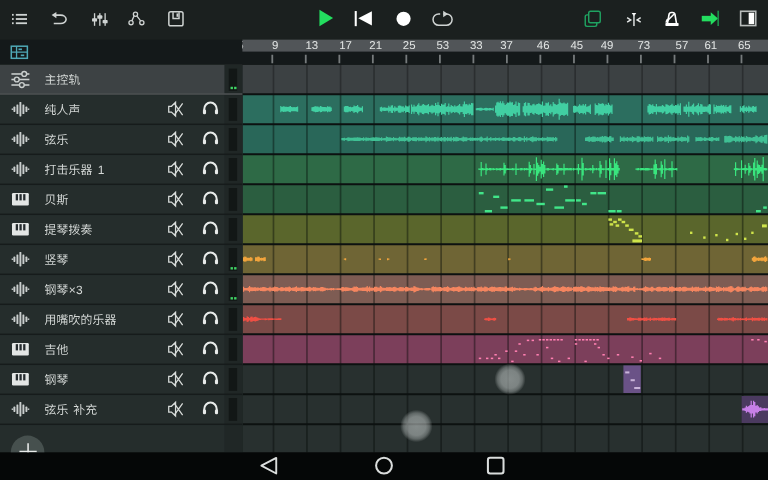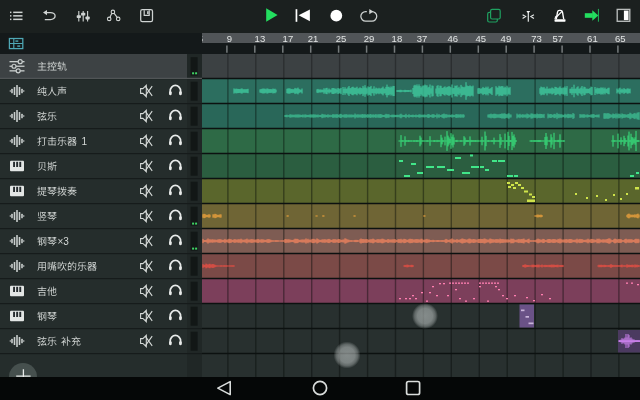--- a/index.html
+++ b/index.html
@@ -420,28 +420,28 @@
       <rect x="617.2" y="9.4" width="12.6" height="11.9" fill="none" stroke="#b9bdbc" stroke-width="1.35"></rect>
       <rect x="623.9" y="10.6" width="4.6" height="9.5" fill="#fff"></rect>
     </svg>
 <div style="position:absolute;left:202px;top:32.6px;width:438px;height:10.9px;background:#515558;overflow:hidden;font:9.5px 'Liberation Sans',sans-serif;color:#e3e6e5">
       <div style="position:absolute;left:-202px;top:0.6px;width:640px;height:10px">
         <div style="position:absolute;left:221.3px;top:0;width:16px;text-align:center">9</div>
         <div style="position:absolute;left:249.2px;top:0;width:16px;text-align:right">13</div>
         <div style="position:absolute;left:277.2px;top:0;width:16px;text-align:right">17</div>
         <div style="position:absolute;left:305.1px;top:0;width:16px;text-align:center">21</div>
         <div style="position:absolute;left:333.0px;top:0;width:16px;text-align:center">25</div>
-        <div style="position:absolute;left:361.0px;top:0;width:16px;text-align:center">29</div>
-        <div style="position:absolute;left:388.9px;top:0;width:16px;text-align:center">18</div>
+        <div style="position:absolute;left:361.0px;top:0;width:16px;text-align:center">53</div>
+        <div style="position:absolute;left:388.9px;top:0;width:16px;text-align:center">33</div>
         <div style="position:absolute;left:416.8px;top:0;width:16px;text-align:left">37</div>
         <div style="position:absolute;left:444.7px;top:0;width:16px;text-align:center">46</div>
         <div style="position:absolute;left:472.7px;top:0;width:16px;text-align:center">45</div>
         <div style="position:absolute;left:500.6px;top:0;width:16px;text-align:left">49</div>
         <div style="position:absolute;left:528.5px;top:0;width:16px;text-align:center">73</div>
-        <div style="position:absolute;left:547px;top:0;width:16px;text-align:right">57</div>
+        <div style="position:absolute;left:563px;top:0;width:16px;text-align:left">57</div>
         <div style="position:absolute;left:584.4px;top:0;width:16px;text-align:center">61</div>
         <div style="position:absolute;left:612.3px;top:0;width:16px;text-align:center">65</div>
         <div style="position:absolute;left:192.4px;top:0;width:16px;text-align:center">5</div>
       </div>
     </div>
 <svg style="position:absolute;left:0;top:33px" width="640" height="21" viewBox="0 33 640 21">
       <rect x="9.4" y="38.5" width="13.4" height="10.1" fill="none" stroke="#4fa8b6" stroke-width="1.25"></rect>
       <path d="M9.4 43.5 H22.8 M13.8 38.5 V48.6" stroke="#4fa8b6" stroke-width="1.1" fill="none"></path>
       <rect x="15.4" y="40.4" width="2.9" height="1.4" fill="#4fa8b6"></rect>
       <rect x="17.3" y="45.4" width="2.9" height="1.4" fill="#4fa8b6"></rect>

